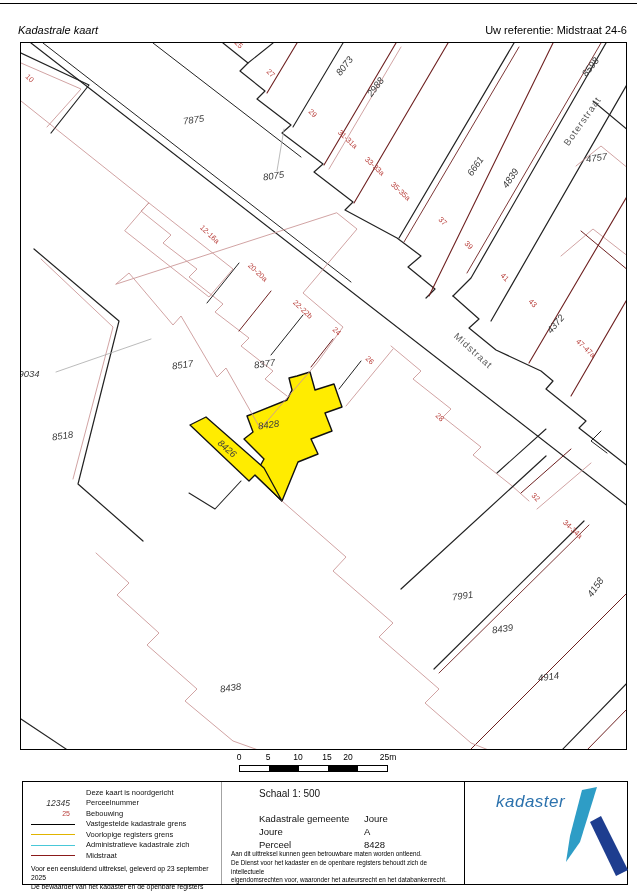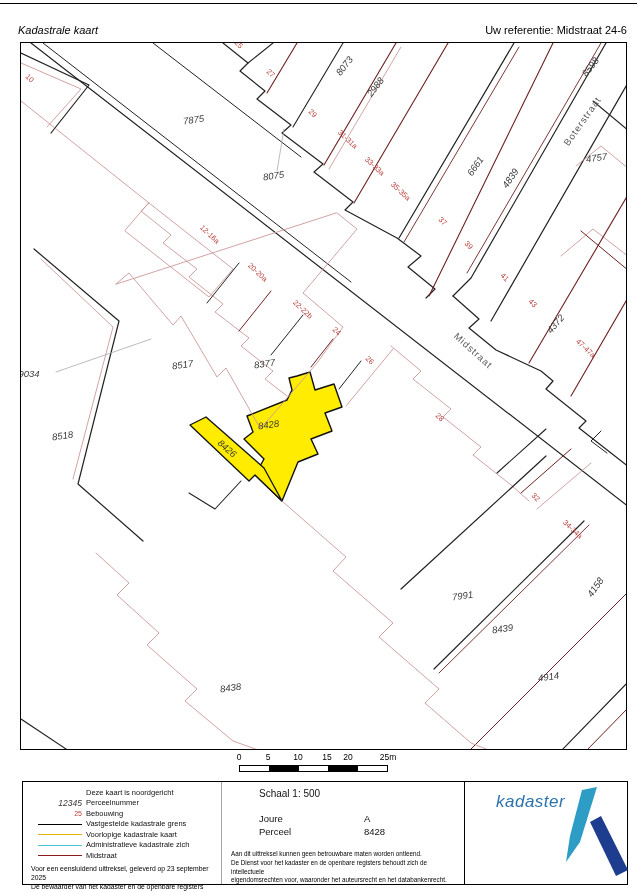--- a/index.html
+++ b/index.html
@@ -16,21 +16,21 @@
   .bar{position:absolute;left:239px;top:13px;width:147px;height:5px;border:1px solid #000;display:flex;box-sizing:content-box;}
   .bar i{flex:1;display:block;}
   .bar i.b{background:#000;}
   .bar i.w{background:#fff;}
   .panel{position:absolute;left:22px;top:781px;width:606px;height:104px;border:1.5px solid #000;box-sizing:border-box;}
   .panel .col1{position:absolute;left:0;top:0;width:198px;height:100%;border-right:1px solid #a3a3a3;}
   .panel .col2{position:absolute;left:198px;top:0;width:243px;height:100%;border-right:1px solid #000;}
   .panel .col3{position:absolute;left:441px;top:0;width:184px;height:100%;text-align:right;}
   .legend{position:absolute;left:8px;top:5px;width:185px;}
   .lrow{display:flex;align-items:center;height:10.5px;font-size:7.5px;}
-  .lsym{width:55px;text-align:right;padding-right:4px;box-sizing:border-box;flex:none;}
+  .lsym{width:55px;text-align:right;padding-right:16px;box-sizing:border-box;flex:none;}
   .lsym .num{font-style:italic;font-size:8.5px;color:#333;}
   .lsym .hn{color:#b9403c;font-size:7px;}
   .lsym .ln{display:inline-block;width:44px;height:0;border-top-width:1.5px;border-top-style:solid;vertical-align:middle;}
   .lfoot{position:absolute;left:8px;top:82px;width:188px;font-size:6.8px;line-height:1.35;color:#000;}
   .c2in{position:absolute;left:10px;top:6px;width:225px;font-size:9.5px;margin-left:28px;}
   .schaal{font-size:10px;margin-bottom:14px;}
   .kvrow{display:flex;font-size:9.5px;line-height:1.35;}
   .kvrow .k{width:105px;flex:none;}
   .c2small{position:absolute;left:10px;top:68px;width:230px;font-size:6.3px;line-height:1.4;color:#000;}
   .logo{position:absolute;right:8px;top:2px;width:150px;height:98px;}
@@ -203,39 +203,43 @@
       <div class="lrow">
           <span class="lsym"><span class="hn">25</span></span>
           <span>Bebouwing</span>
         </div>
       <div class="lrow">
           <span class="lsym"><span class="ln" style="border-top-color:#000000"></span></span>
           <span>Vastgestelde kadastrale grens</span>
         </div>
       <div class="lrow">
           <span class="lsym"><span class="ln" style="border-top-color:#e0b400"></span></span>
-          <span>Voorlopige kadastrale kaart</span>
+          <span>Voorlopige registers grens</span>
         </div>
       <div class="lrow">
           <span class="lsym"><span class="ln" style="border-top-color:#49c8d8"></span></span>
           <span>Administratieve kadastrale zich</span>
         </div>
       <div class="lrow">
           <span class="lsym"><span class="ln" style="border-top-color:#8b1a1a"></span></span>
           <span>Midstraat</span>
         </div>
     </div>
     <div class="lfoot">
       <div>Voor een eensluidend uittreksel, geleverd op 23 september 2025</div>
       <div>De bewaarder van het kadaster en de openbare registers</div>
     </div>
   </div>
   <div class="col2">
     <div class="c2in">
       <div class="schaal">Schaal 1: 500</div>
+      <div class="kvrow">
+          <span class="k">Kadastrale gemeente</span>
+          <span>Joure</span>
+        </div>
       <div class="kvrow">
           <span class="k">Joure</span>
           <span>A</span>
         </div>
       <div class="kvrow">
           <span class="k">Perceel</span>
           <span>8428</span>
         </div>
     </div>
     <div class="c2small">

